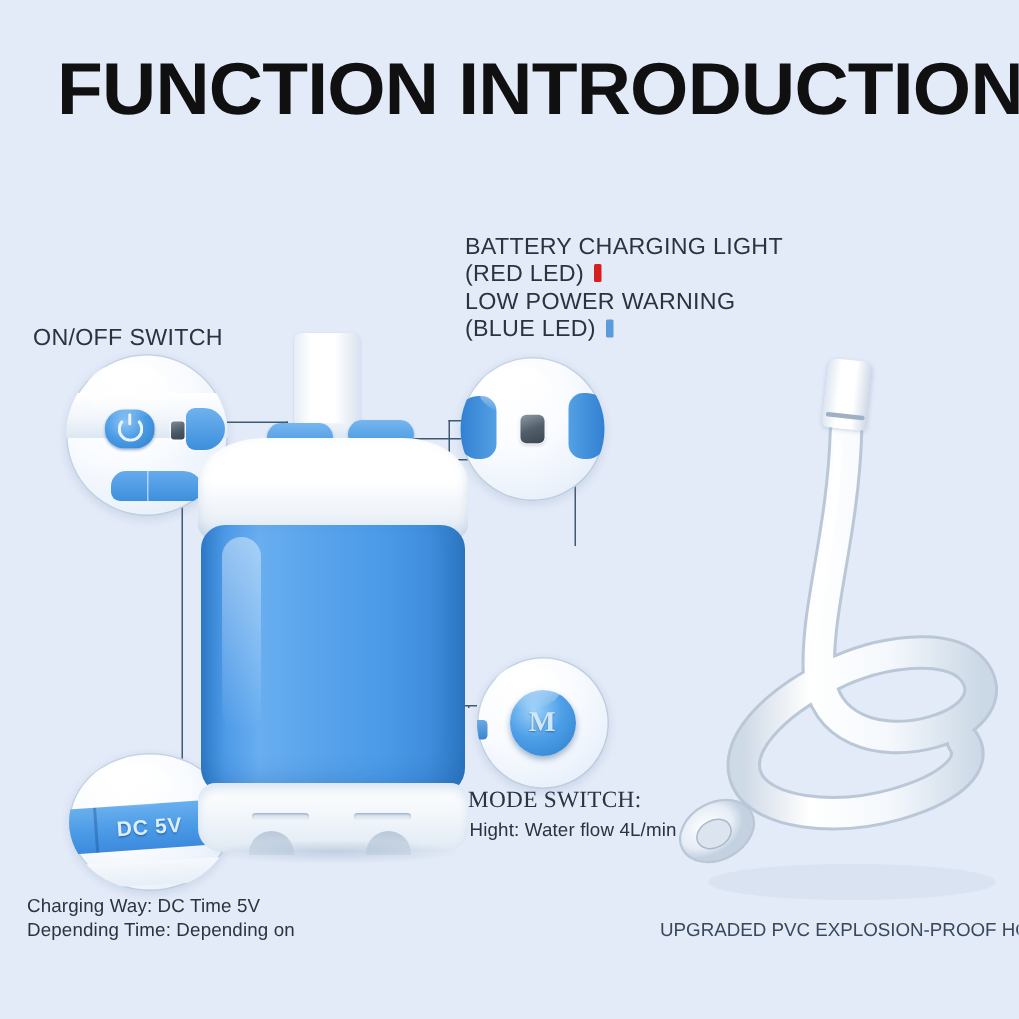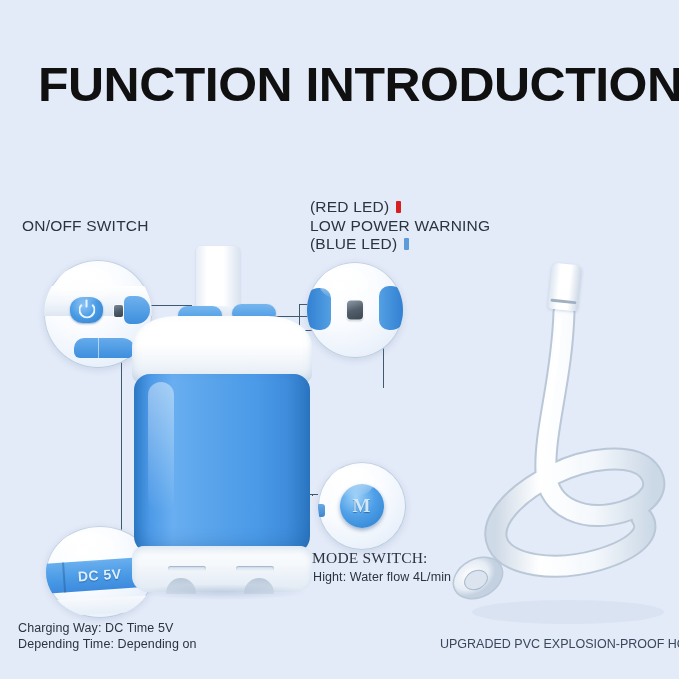--- a/index.html
+++ b/index.html
@@ -3,21 +3,21 @@
 <meta charset="utf-8">
 <style>
   html,body{margin:0;padding:0;}
   body{
     width:679px;height:679px;overflow:hidden;
     background:#e3eaf8;
     font-family:"Liberation Sans", sans-serif;
     position:relative;
     color:#1a2430;
   }
-  #stage{position:absolute;inset:0;margin-top:24px;}
+  #stage{position:absolute;inset:0;}
 
   
   .title{
     position:absolute;left:38px;top:36px;width:610px;
     font-family:"Liberation Sans", sans-serif;
     font-weight:bold;
     font-size:49px;
     letter-spacing:-0.5px;
     line-height:1.02;
     color:#101010;
@@ -247,22 +247,23 @@
   
   .caption{position:absolute;font-size:12.5px;color:#39485a;white-space:nowrap;}
 </style>
 </head>
 <body>
 
 <div id="stage">
 
   <div class="title">FUNCTION INTRODUCTION</div>
 
-  <div class="ann ann-lg" style="left:22px;top:192px;">ON/OFF SWITCH</div>
-
+  <div class="ann ann-lg" style="left:22px;top:216px;">ON/OFF SWITCH</div>
+
+  <div class="ann ann-lg" style="left:310px;top:155px;">BATTERY CHARGING LIGHT</div>
 
   <div class="ann ann-lg" style="left:310px;top:173px;">
     <span>(RED LED)</span><span class="swatch" style="background:#d81f1f;"></span>
   </div>
 
   <div class="ann ann-lg" style="left:310px;top:192px;">LOW POWER WARNING</div>
 
   <div class="ann ann-lg" style="left:310px;top:210px;">
     <span>(BLUE LED)</span><span class="swatch" style="background:#5b9bdc;"></span>
   </div>

